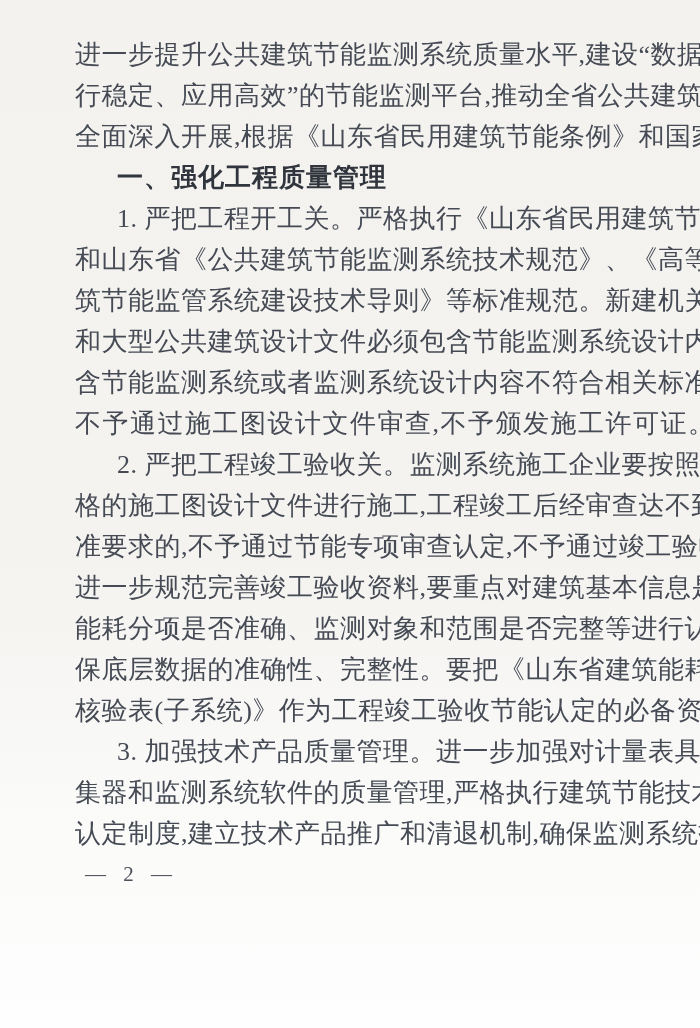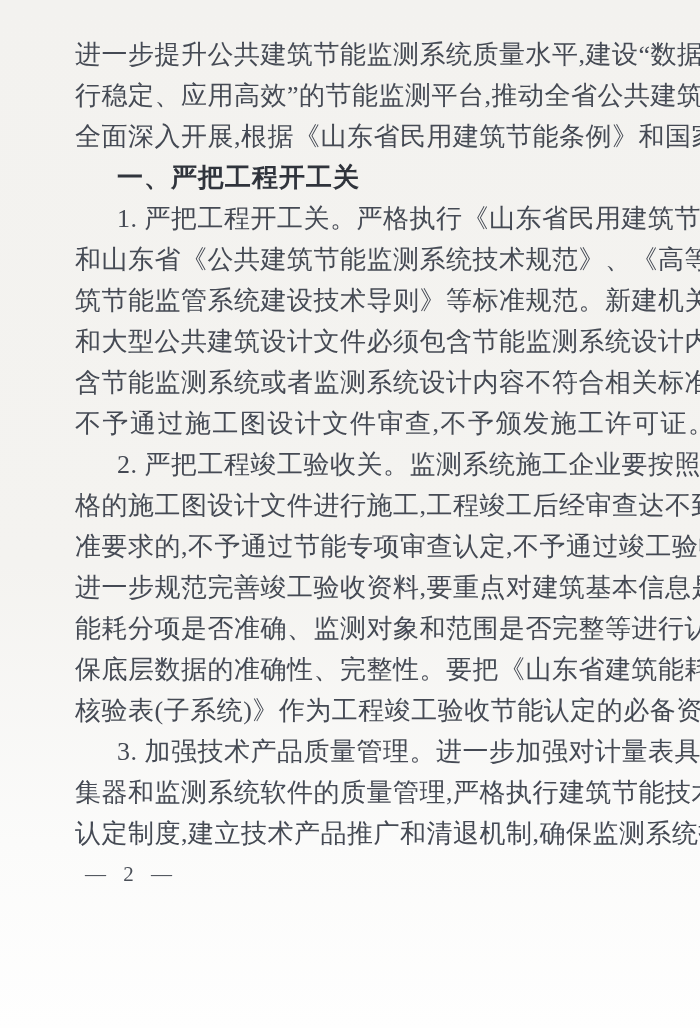--- a/index.html
+++ b/index.html
@@ -59,21 +59,21 @@
   }
 </style>
 </head>
 <body>
 
 <div class="page">
   <div class="textblock">
     <div class="line">进一步提升公共建筑节能监测系统质量水平,建设“数据可靠、运</div>
     <div class="line">行稳定、应用高效”的节能监测平台,推动全省公共建筑节能工作</div>
     <div class="line">全面深入开展,根据《山东省民用建筑节能条例》和国家、省有关</div>
-    <div class="line heading indent">一、严把工程开工关</div>
+    <div class="line heading indent">一、强化工程质量管理</div>
     <div class="line indent">1. 严把工程开工关。严格执行《山东省民用建筑节能条例》</div>
     <div class="line">和山东省《公共建筑节能监测系统技术规范》、《高等学校校园建</div>
     <div class="line">筑节能监管系统建设技术导则》等标准规范。新建机关办公建筑</div>
     <div class="line">和大型公共建筑设计文件必须包含节能监测系统设计内容,未包</div>
     <div class="line">含节能监测系统或者监测系统设计内容不符合相关标准要求的,</div>
     <div class="line short">不予通过施工图设计文件审查,不予颁发施工许可证。</div>
     <div class="line indent">2. 严把工程竣工验收关。监测系统施工企业要按照审查合</div>
     <div class="line">格的施工图设计文件进行施工,工程竣工后经审查达不到相关标</div>
     <div class="line">准要求的,不予通过节能专项审查认定,不予通过竣工验收备案。</div>
     <div class="line">进一步规范完善竣工验收资料,要重点对建筑基本信息是否正确、</div>

